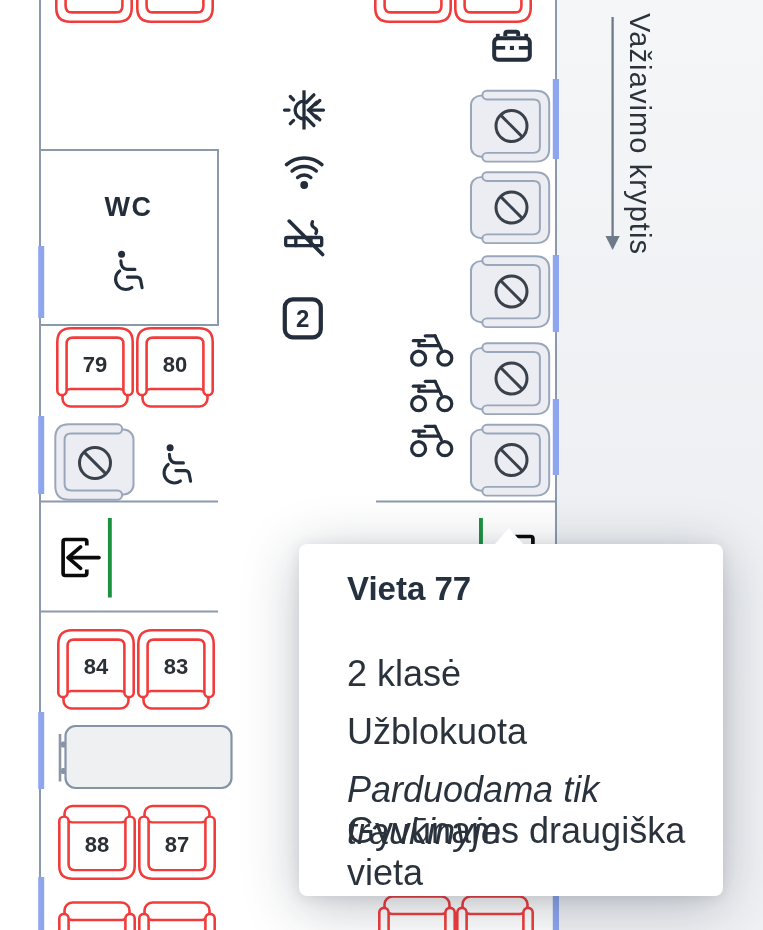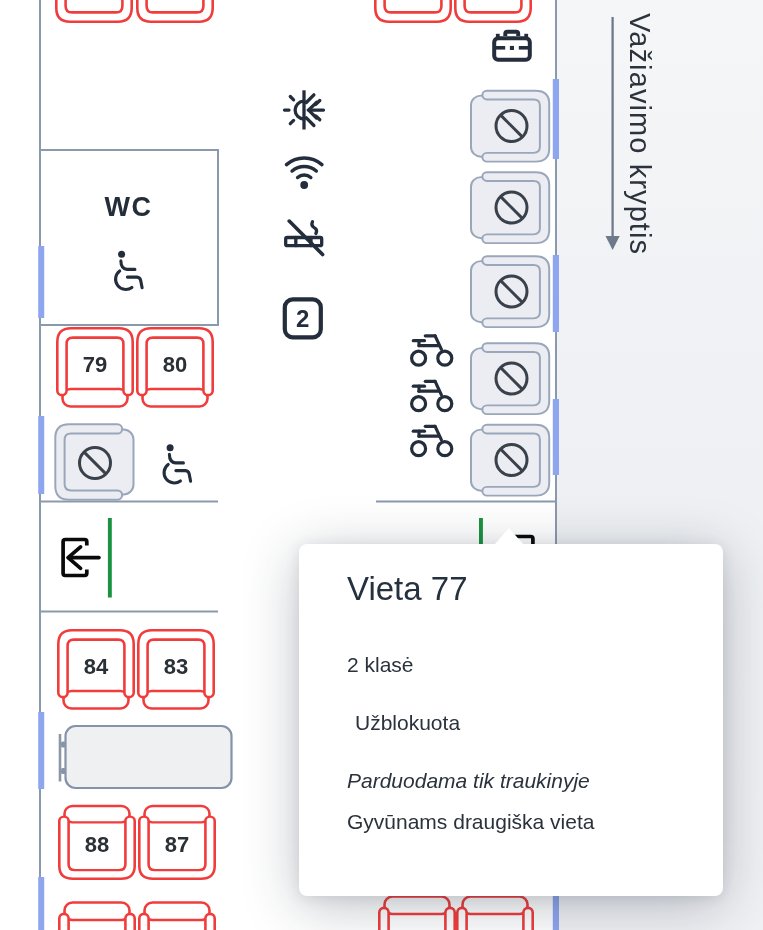--- a/index.html
+++ b/index.html
@@ -1,21 +1,21 @@
 <!DOCTYPE html>
 <html><head>
 <meta charset="utf-8">
 <style>
 html,body{margin:0;padding:0;background:#ffffff;font-family:"Liberation Sans",sans-serif;}
 #stage{position:relative;width:763px;height:930px;overflow:hidden;background:#ffffff;}
 #map{position:absolute;left:0;top:0;z-index:1;}
 #tooltip{position:absolute;left:299px;top:544px;width:424px;height:352px;background:#ffffff;border-radius:8px;box-shadow:0 10px 55px rgba(28,38,58,0.28),0 2px 14px rgba(28,38,58,0.10);z-index:2;}
 #caret{position:absolute;left:495px;top:528px;width:0;height:0;border-left:14px solid transparent;border-right:14px solid transparent;border-bottom:16px solid #ffffff;z-index:3;}
-.tt-title{position:absolute;left:48px;top:26px;font-size:33px;font-weight:normal;color:#25313f;}
-.tt-line{position:absolute;left:48px;font-size:21px;color:#2a323c;}
+.tt-title{position:absolute;left:48px;top:26px;font-size:33px;font-weight:bold;color:#25313f;}
+.tt-line{position:absolute;left:48px;font-size:36px;color:#2a323c;}
 </style>
 </head>
 <body>
 <div id="stage">
 <svg id="map" width="763" height="930" viewBox="0 0 763 930">
 <defs>
 <linearGradient id="bgGrad" x1="0" y1="0" x2="0" y2="1">
 <stop offset="0" stop-color="#f5f6f8"></stop>
 <stop offset="0.5" stop-color="#eef0f3"></stop>
 <stop offset="1" stop-color="#f0f1f4"></stop>
@@ -239,21 +239,21 @@
 
 <text transform="translate(630,13) rotate(90)" font-size="29" letter-spacing="1.1" fill="#2c333d">Važiavimo kryptis</text>
 </svg>
 
 <div id="tooltip">
 
 <div class="tt-title">Vieta 77</div>
 
 <div class="tt-line" style="top:109px;">2 klasė</div>
 
-<div class="tt-line" style="top:167px;margin-left:8px;">Užblokuota</div>
+<div class="tt-line" style="top:167px;">Užblokuota</div>
 
 <div class="tt-line" style="top:225px;font-style:italic;">Parduodama tik traukinyje</div>
 
 <div class="tt-line" style="top:266px;">Gyvūnams draugiška vieta</div>
 </div>
 
 <div id="caret"></div>
 </div>
 
 </body></html>

